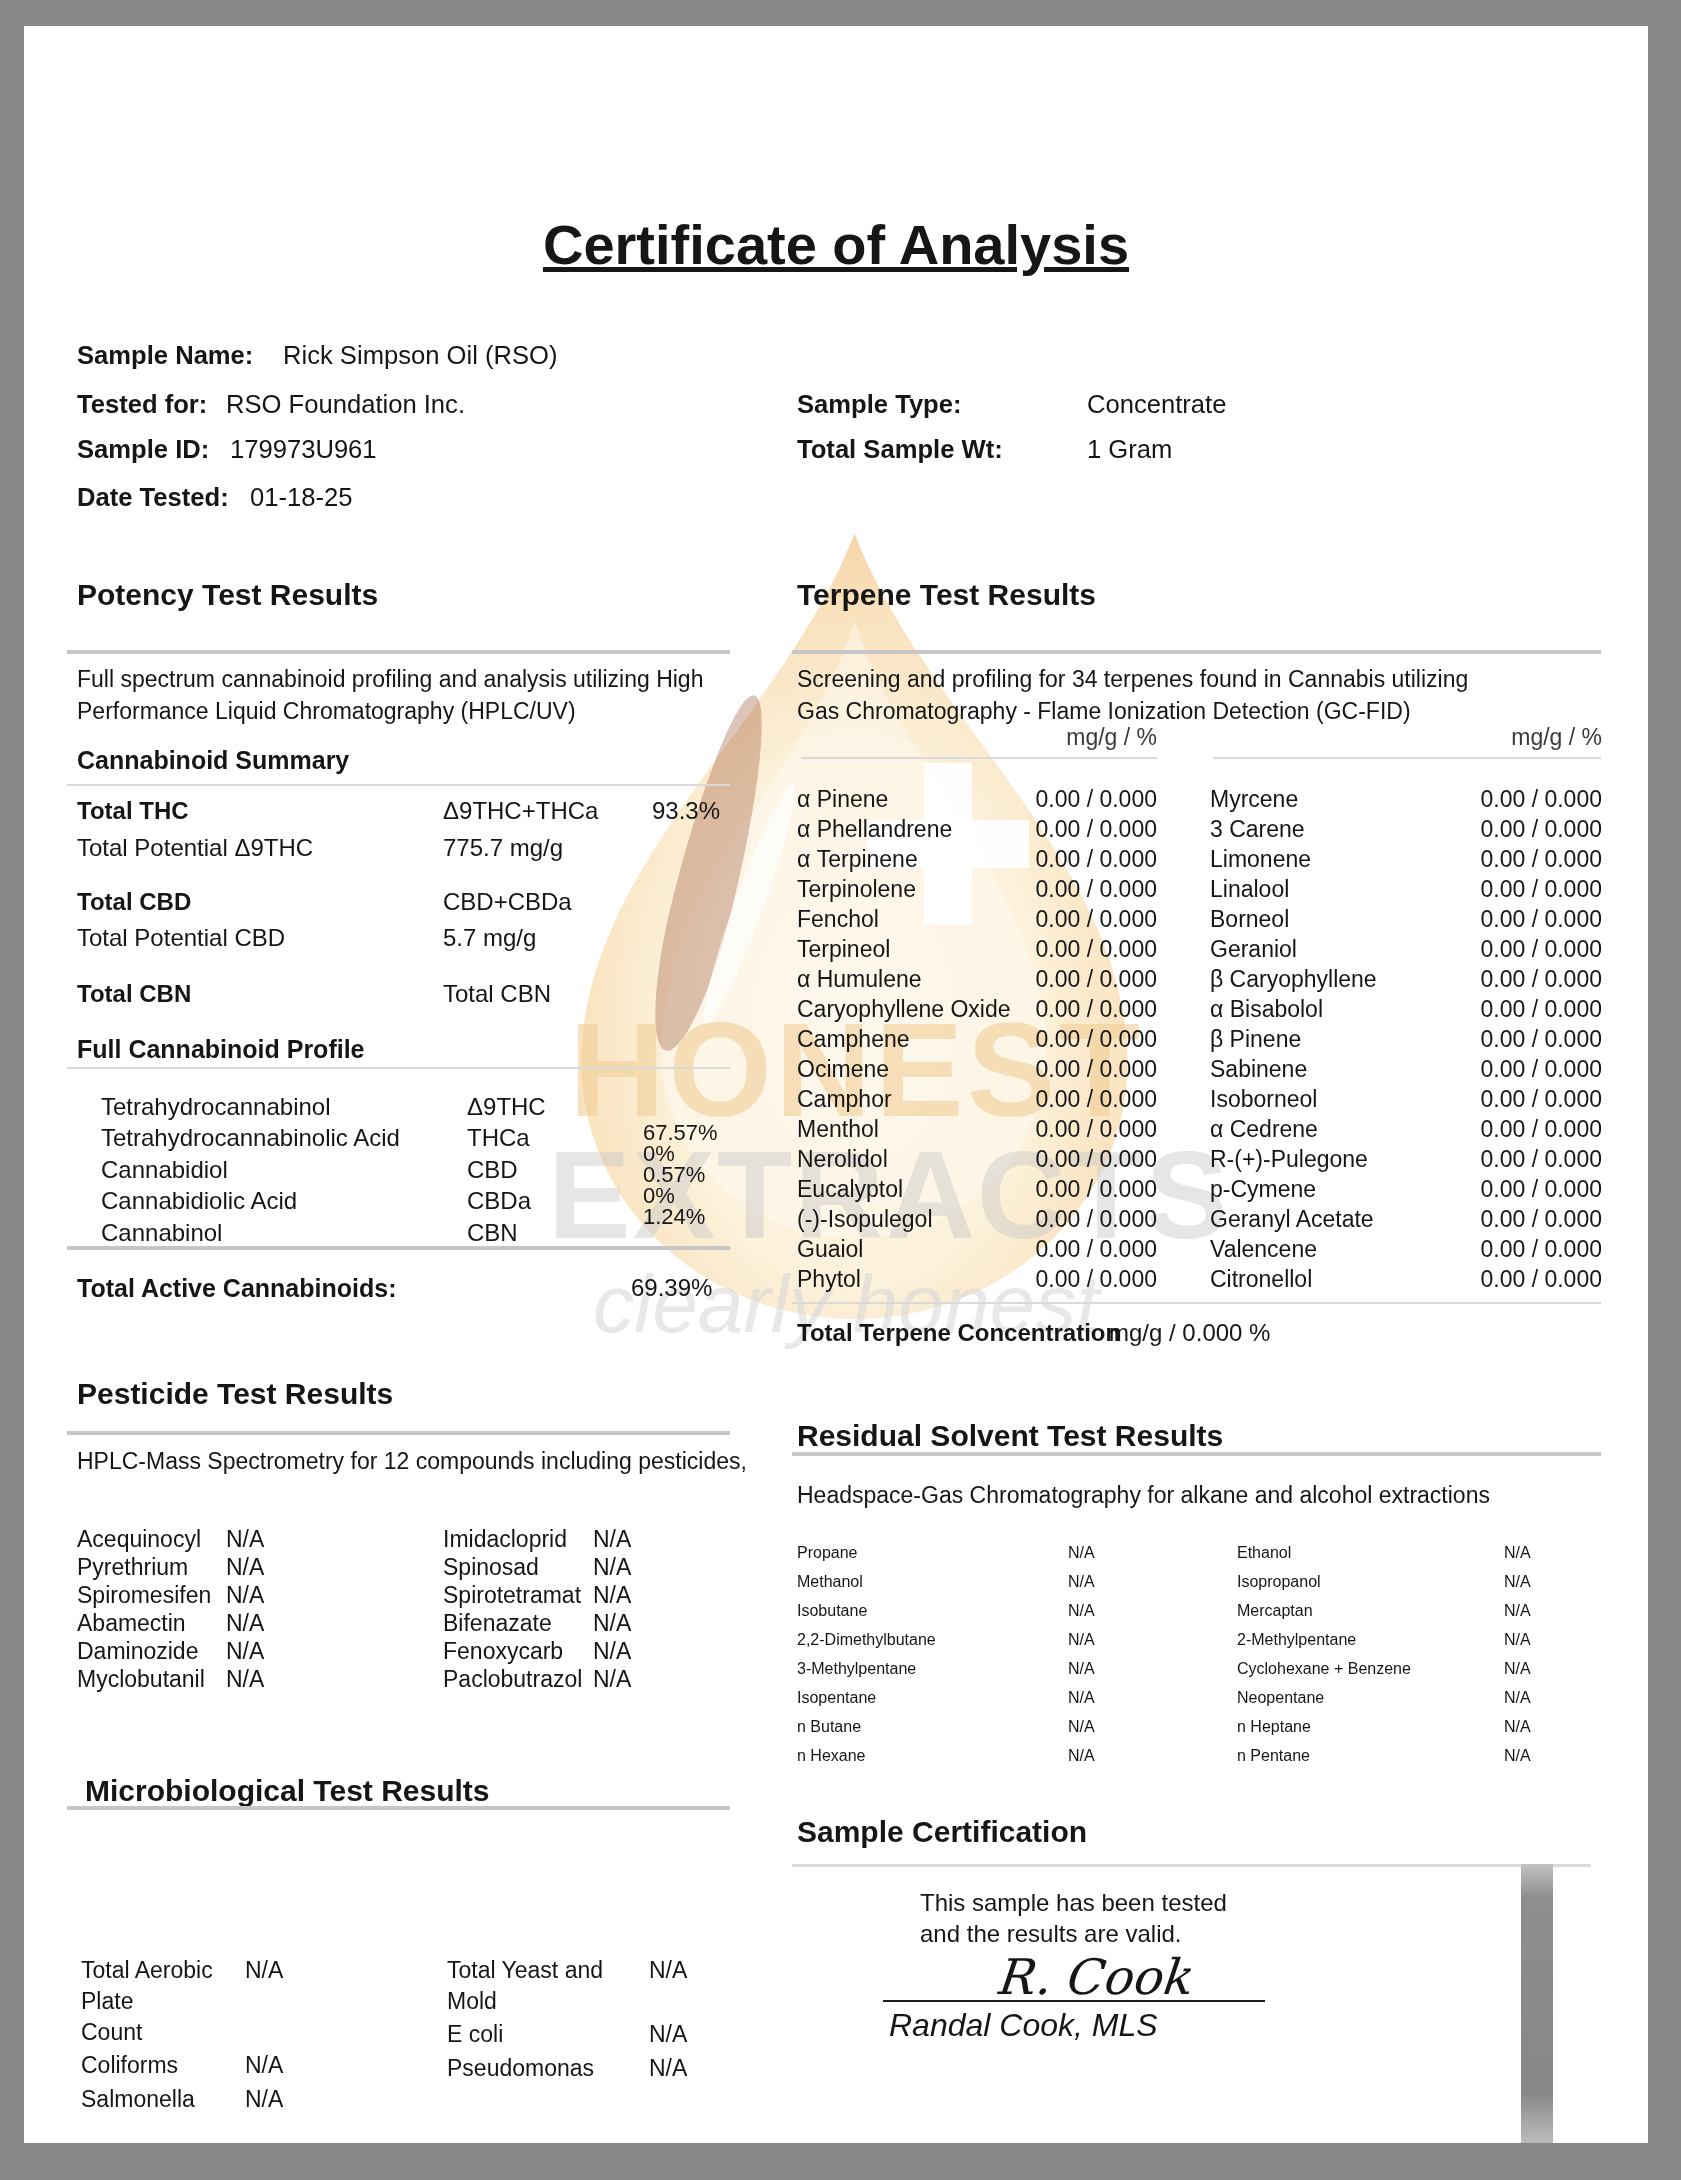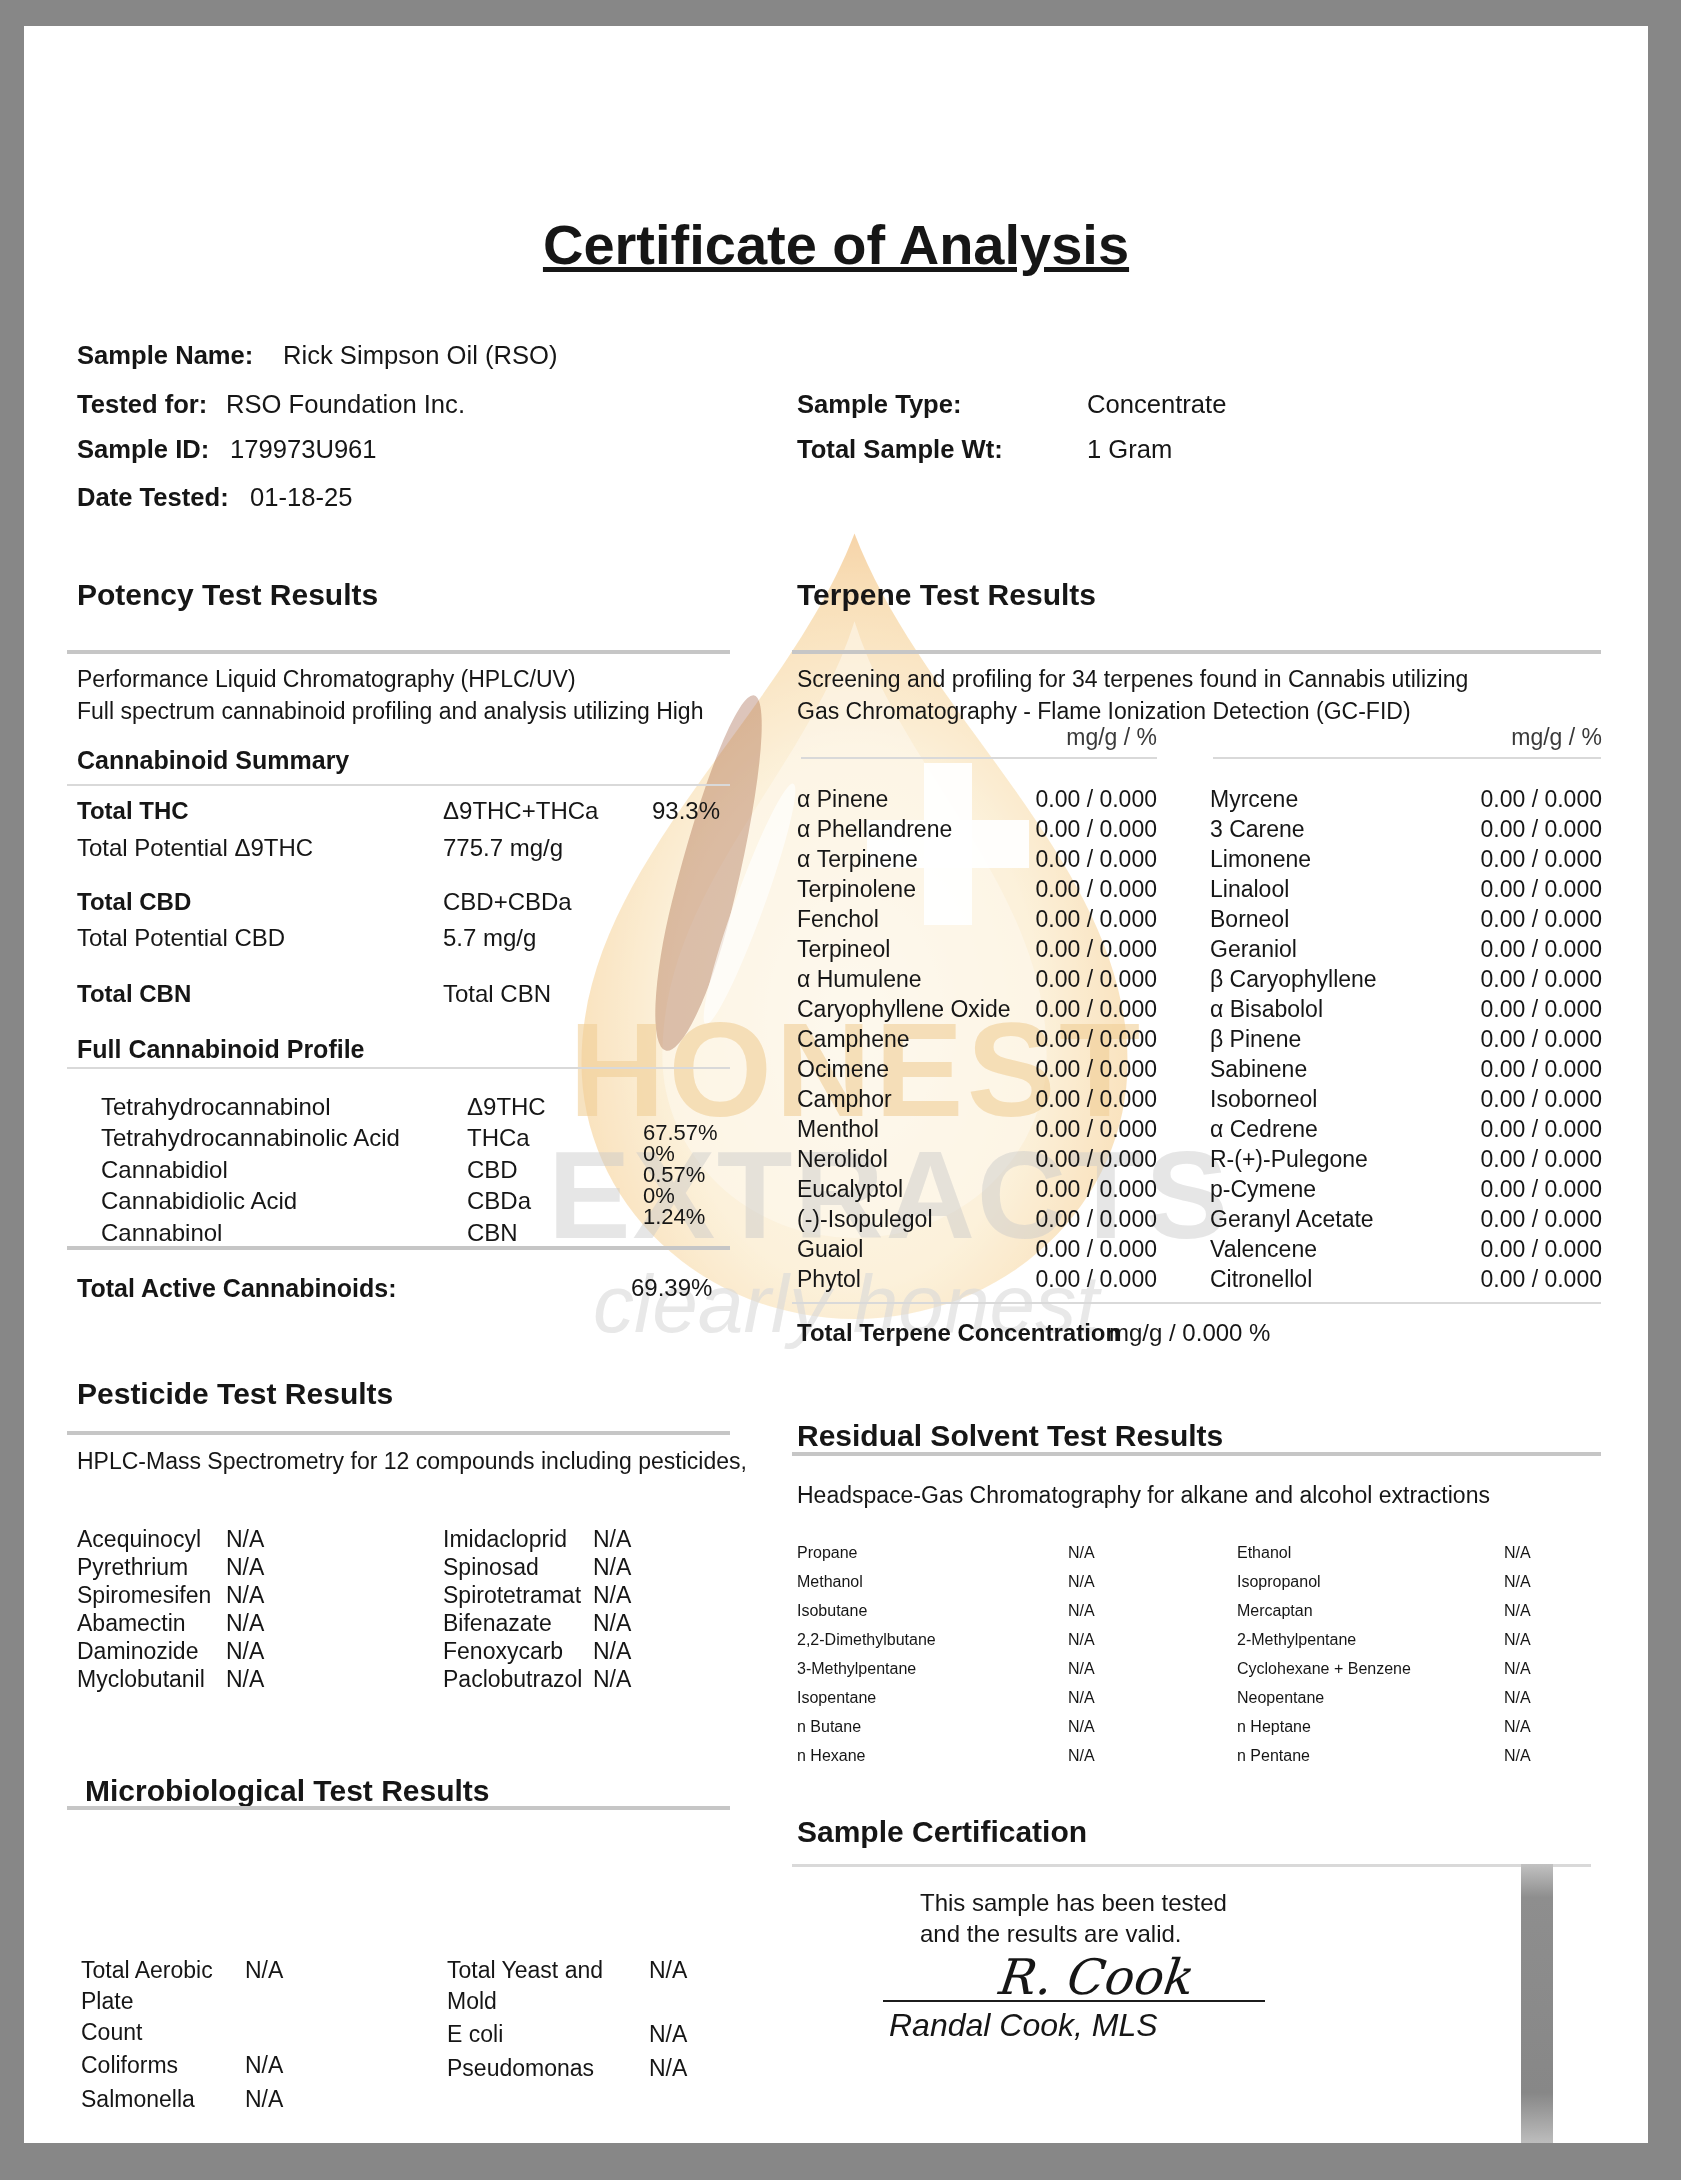--- a/index.html
+++ b/index.html
@@ -128,22 +128,22 @@
     <span class="hval" style="left:290px">Concentrate</span>
   </div>
   <div class="abs hrow hrow-r" style="top:409px">
     <span class="hlbl">Total Sample Wt:</span>
     <span class="hval" style="left:290px">1 Gram</span>
   </div>
 
   <h2 class="abs sec" style="left:53px;top:554px">Potency Test Results</h2>
   <div class="abs rule" style="left:43px;top:624px;width:663px"></div>
   <div class="abs body-txt" style="left:53px;top:637px">
+    <div>Full spectrum cannabinoid profiling and analysis utilizing High</div>
     <div>Performance Liquid Chromatography (HPLC/UV)</div>
-    <div>Full spectrum cannabinoid profiling and analysis utilizing High</div>
   </div>
   <div class="abs sub-head" style="left:53px;top:720px">Cannabinoid Summary</div>
   <div class="abs thinrule" style="left:43px;top:758px;width:663px"></div>
 
   <div class="abs prow b" style="top:771px">
     <span class="c1">Total THC</span>
     <span class="c2">Δ9THC+THCa</span>
     <span class="c3">93.3%</span>
   </div>
   <div class="abs prow" style="top:808px">

